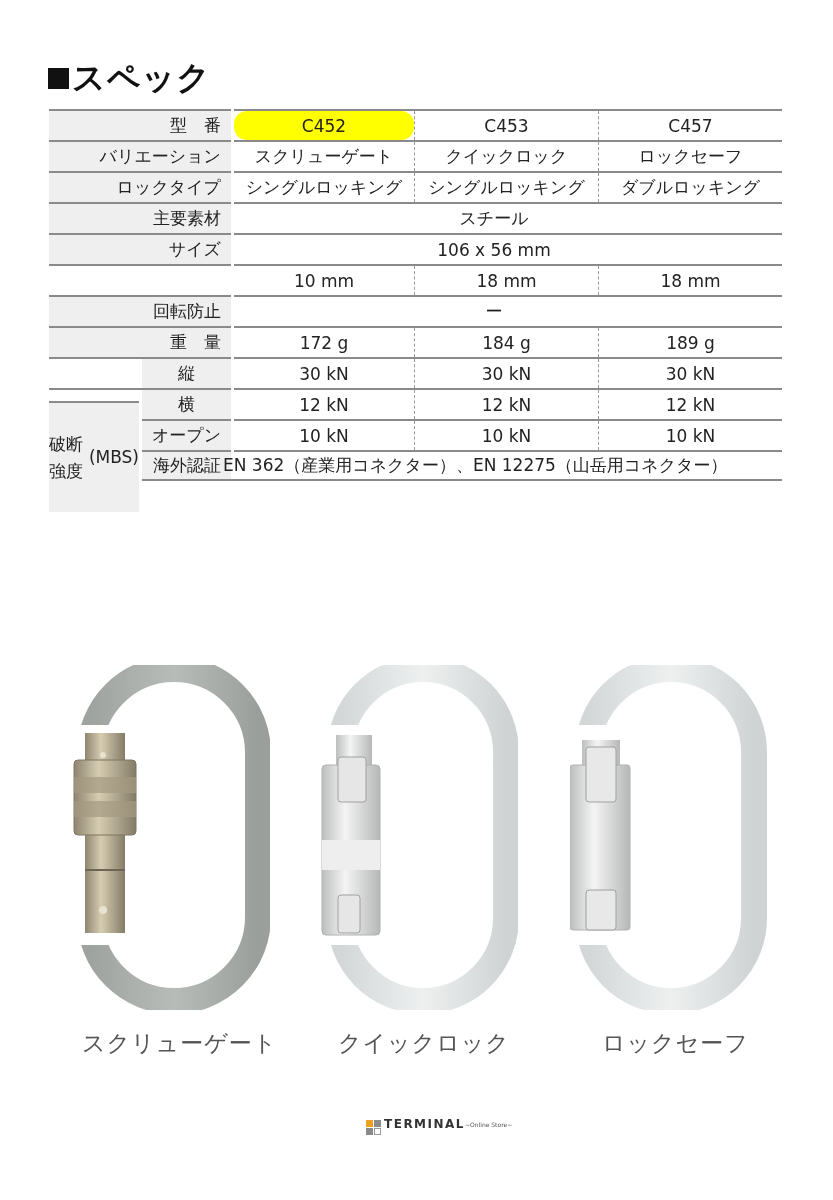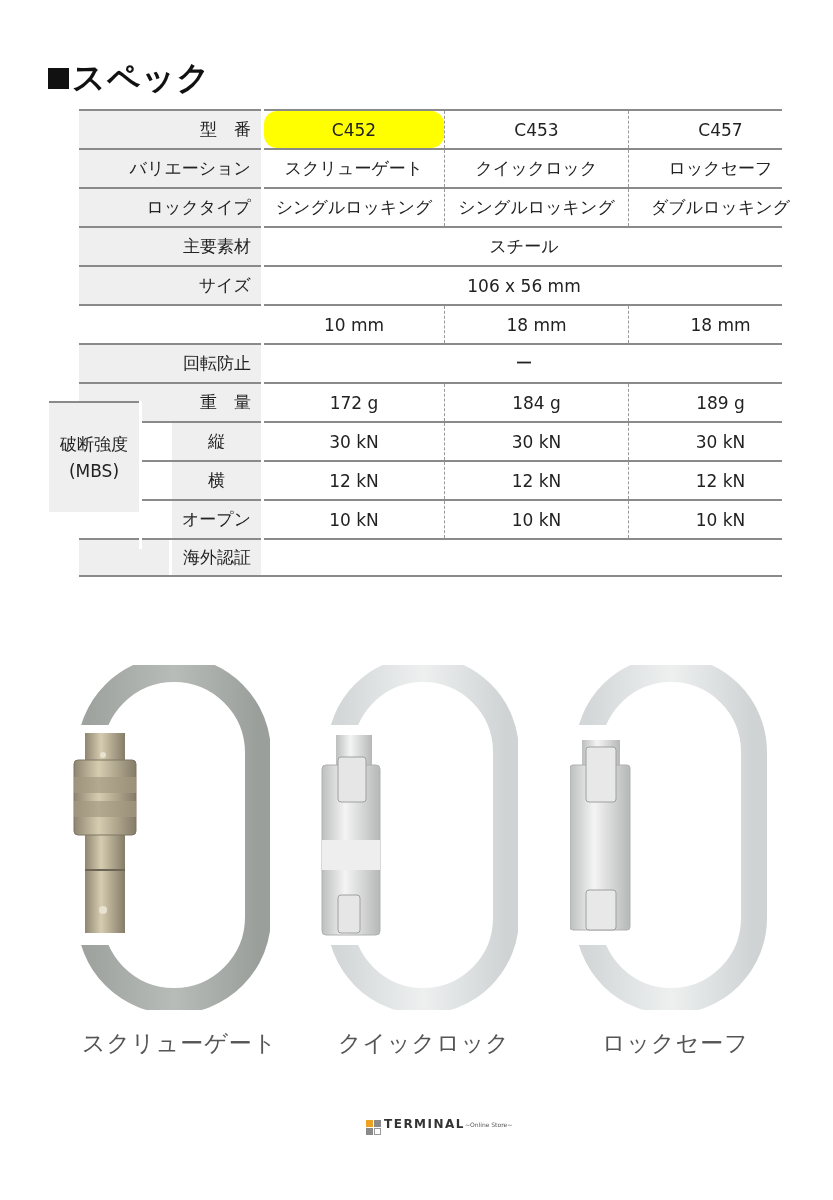--- a/index.html
+++ b/index.html
@@ -3,34 +3,34 @@
 <meta charset="utf-8">
 <style>
   html, body { margin:0; padding:0; background:#ffffff; }
   body { width:833px; height:1200px; position:relative; overflow:hidden;
          font-family:"DejaVu Sans", "Liberation Sans", sans-serif; color:#222; }
   .title { position:absolute; left:48px; top:56px; font-size:33px; font-weight:bold; color:#111;
            letter-spacing:1px; display:flex; align-items:center; }
   .title .sq { display:inline-block; width:21px; height:21px; background:#111; margin-right:3px; }
 
   .spec { position:absolute; left:49px; top:109px; width:733px; }
-  .row { position:relative; height:39px; border-top:2px solid #8a8a8a; box-sizing:border-box;margin-left:30px; }
+  .row { position:relative; height:31px; border-top:2px solid #8a8a8a; box-sizing:border-box; }
   .row.last { border-bottom:2px solid #8a8a8a; }
   .cell { position:absolute; top:0; bottom:0; display:flex; align-items:center; justify-content:center;
           font-size:17px; color:#222; white-space:nowrap; }
   .lab { left:0; width:182px; background:#efefef; justify-content:flex-end; padding-right:10px; box-sizing:border-box; }
   .c1 { left:185px; width:180px; }
   .c2 { left:365px; width:184px; border-left:1px dashed #999; box-sizing:border-box; }
   .c3 { left:549px; width:184px; border-left:1px dashed #999; box-sizing:border-box; }
   .span3 { left:171px; width:548px; }
   .hl { background:#ffff00;border-radius:13px; }
   .gap { position:absolute; left:182px; width:3px; top:-2px; bottom:0; background:#fff; }
 
   .mbs-group { position:absolute; left:49px; top:401px; width:90px; height:111px; background:#efefef;
-               display:flex; flex-direction:column; align-items:center; justify-content:center; font-size:17px; line-height:27px; border-top:2px solid #8a8a8a; box-sizing:border-box; z-index:2; }
+               display:flex; flex-direction:row; align-items:center; justify-content:center; font-size:17px; line-height:27px; border-top:2px solid #8a8a8a; box-sizing:border-box; z-index:2; }
   .mbs-row .lab { left:93px; width:89px; justify-content:center; padding-right:0; }
   .mbs-row .blank { position:absolute; left:0; width:93px; top:0; bottom:0; }
   .mbs-gap { position:absolute; left:139px; width:3px; top:401px; height:148px; background:#fff; z-index:3; }
   .cert-row .lab { left:93px; width:89px; }
   .cert-row .blanklab { position:absolute; left:0; width:90px; top:0; bottom:0; background:#efefef; }
   .cert-row .span3 { justify-content:flex-start; padding-left:3px; }
 
   .product { position:absolute; top:665px; width:200px; height:345px; }
   .product svg { position:absolute; left:0; top:0; }
   .cap { position:absolute; top:1028px; font-size:23px; color:#555; letter-spacing:1px; white-space:nowrap; }
@@ -121,20 +121,21 @@
     <div class="cell lab">オープン</div>
     <div class="gap"></div>
     <div class="cell c1">10 kN</div>
     <div class="cell c2">10 kN</div>
     <div class="cell c3">10 kN</div>
   </div>
   <div class="row cert-row last">
     <div class="blanklab"></div>
     <div class="cell lab">海外認証</div>
     <div class="gap"></div>
+    <div class="cell span3">EN 362（産業用コネクター）、EN 12275（山岳用コネクター）</div>
   </div>
 </div>
 
 <div class="mbs-group">
   <span>破断強度</span>
   <span>(MBS)</span>
 </div>
 <div class="mbs-gap"></div>
 
 <div class="product" style="left:70px;">

